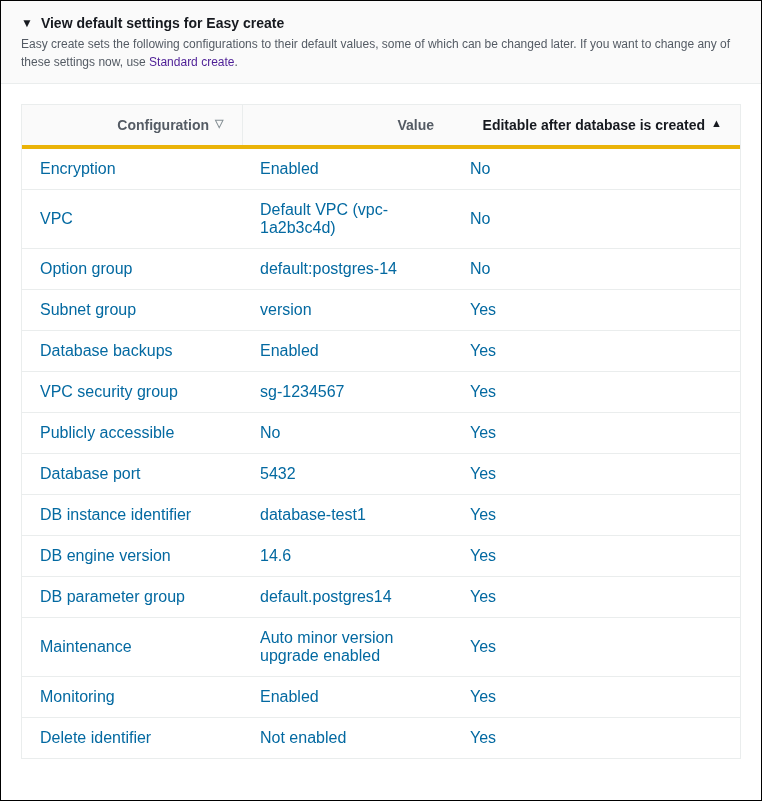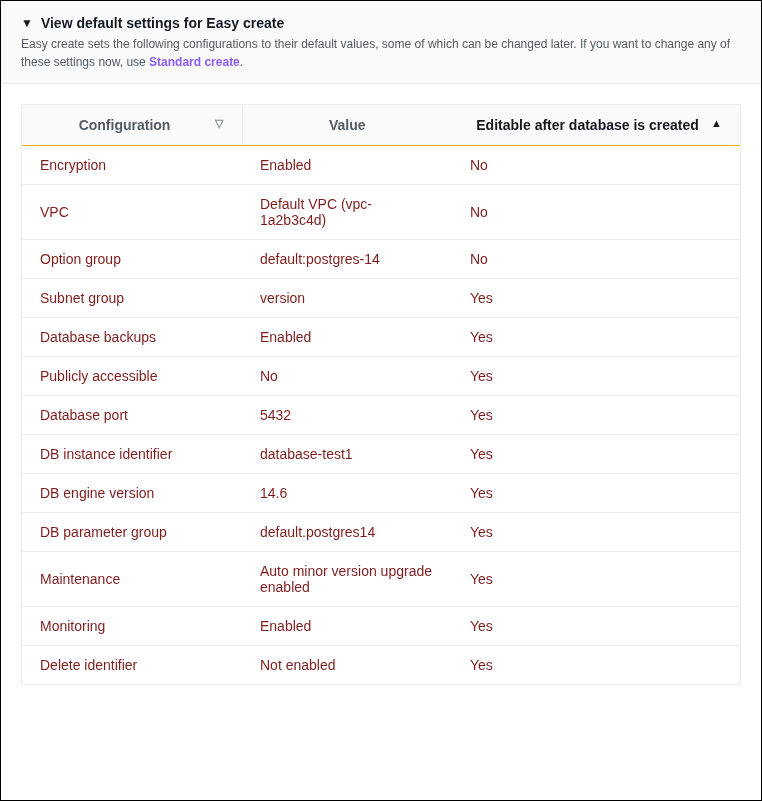--- a/index.html
+++ b/index.html
@@ -43,45 +43,45 @@
       color: #16191f;
       text-align: center;
     }
     .header-desc {
       font-size: 12px;
       color: #545b64;
       line-height: 1.5;
       margin-left: 0;
     }
     .header-desc a {
-      color: #8b5cf6;
+      color: #4c1d95;
       text-decoration: none;
-      font-weight: 700;
+      font-weight: 400;
     }
     .content {
       padding: 20px;
     }
     .table-wrapper {
       border: 1px solid #eaeded;
       border-radius: 0;
     }
     table {
       width: 100%;
       border-collapse: collapse;
     }
     thead {
       background: #fafafa;
     }
     th {
-      text-align: center;
+      text-align: right;
       font-weight: 700;
       font-size: 14px;
       color: #545b64;
       padding: 12px 18px;
-      border-bottom: 1px solid #eab308;
+      border-bottom: 4px solid #eab308;
       vertical-align: middle;
     }
     th.sortable {
       cursor: pointer;
     }
     th.sorted {
       color: #16191f;
     }
     .sort-icon {
       float: right;
@@ -97,22 +97,22 @@
       border-right: 1px solid #eaeded;
     }
     .col-value {
       width: 210px;
     }
     .col-editable {
       width: auto;
     }
     td {
       padding: 11px 18px;
-      font-size: 14px;
-      color: #7f1d1d;
+      font-size: 16px;
+      color: #0369a1;
       border-bottom: 1px solid #eaeded;
       vertical-align: middle;
     }
     tbody tr:last-child td {
       border-bottom: none;
     }
   </style>
 </head>
 <body>
 
@@ -165,20 +165,25 @@
               <td>Subnet group</td>
               <td>version</td>
               <td>Yes</td>
             </tr>
             <tr>
               <td>Database backups</td>
               <td>Enabled</td>
               <td>Yes</td>
             </tr>
             <tr>
+              <td>VPC security group</td>
+              <td>sg-1234567</td>
+              <td>Yes</td>
+            </tr>
+            <tr>
               <td>Publicly accessible</td>
               <td>No</td>
               <td>Yes</td>
             </tr>
             <tr>
               <td>Database port</td>
               <td>5432</td>
               <td>Yes</td>
             </tr>
             <tr>

